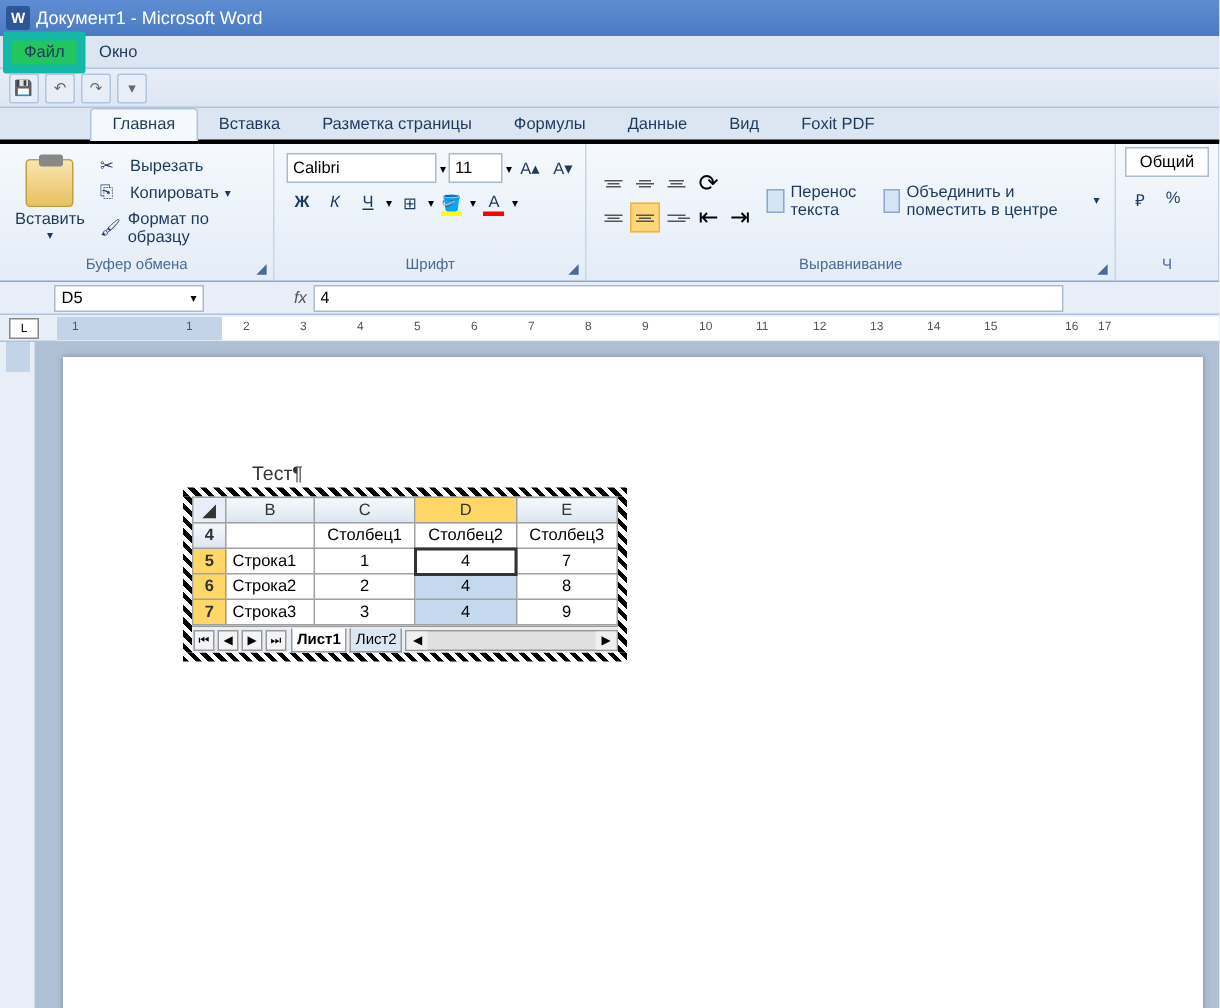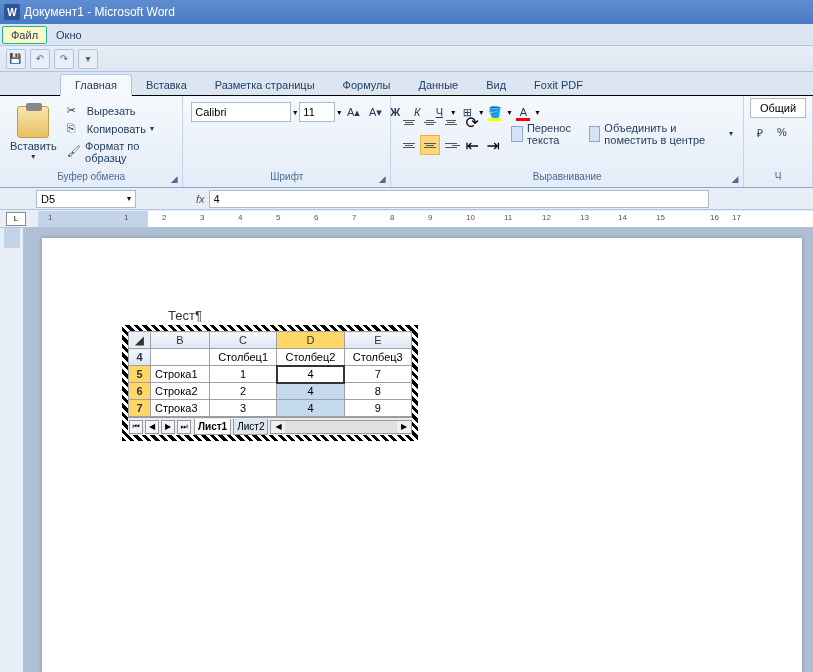--- a/index.html
+++ b/index.html
@@ -5,28 +5,28 @@
 * { box-sizing: border-box; margin: 0; padding: 0; font-family: 'Segoe UI', Tahoma, sans-serif; }
 body { width: 813px; height: 672px; overflow: hidden; background: #dce6f2; }
 
 
 .title-bar { height: 24px; background: linear-gradient(#5f8dd2, #4a7bc2); display: flex; align-items: center; padding: 0 4px; color: #fff; font-size: 12px; }
 .title-bar .icon { width: 16px; height: 16px; background: #2b579a; margin-right: 4px; display: flex; align-items: center; justify-content: center; color: #fff; font-weight: bold; font-size: 10px; border-radius: 2px; }
 
 
 .menu-bar { height: 22px; background: #dce6f2; display: flex; align-items: center; padding: 0 2px; border-bottom: 1px solid #b0c4de; }
 .menu-item { padding: 2px 8px; font-size: 11px; color: #1e395b; border: 1px solid transparent; }
-.menu-item.active { background: #fef9c3; border: 1px solid #14b8a6; border-radius: 2px; }
+.menu-item.active { background: #22c55e; border: 6px solid #14b8a6; border-radius: 2px; }
 
 
 .quick-access { height: 26px; background: linear-gradient(#e8eef7, #dce6f2); border-bottom: 1px solid #b0c4de; display: flex; align-items: center; padding: 0 6px; gap: 4px; }
 .qa-btn { width: 20px; height: 20px; background: #e8eef7; border: 1px solid #b0c4de; border-radius: 2px; font-size: 10px; display: flex; align-items: center; justify-content: center; color: #666; }
 
 
-.ribbon-tabs { height: 24px; background: #dce6f2; display: flex; align-items: flex-end; padding-left: 60px; border-bottom: 1px solid #000000; }
+.ribbon-tabs { height: 24px; background: #dce6f2; display: flex; align-items: flex-end; padding-left: 60px; border-bottom: 3px solid #000000; }
 .ribbon-tab { padding: 4px 14px; font-size: 11px; color: #1e395b; cursor: pointer; }
 .ribbon-tab.active { background: #f5f9fd; border: 1px solid #b0c4de; border-bottom: 1px solid #f5f9fd; border-radius: 3px 3px 0 0; margin-bottom: -1px; }
 
 
 .ribbon { height: 92px; background: linear-gradient(#f5f9fd, #e4ecf7); display: flex; border-bottom: 1px solid #8ba8ce; }
 .ribbon-group { border-right: 1px solid #c5d4e9; padding: 2px 4px; display: flex; flex-direction: column; justify-content: space-between; position: relative; }
 .ribbon-group-label { text-align: center; font-size: 10px; color: #4a6a99; padding: 2px 0; height: 16px; }
 .ribbon-group-body { flex: 1; display: flex; align-items: center; }
 
 .paste-btn { display: flex; flex-direction: column; align-items: center; padding: 2px 6px; font-size: 11px; color: #1e395b; }
@@ -151,21 +151,21 @@
           <span class="clip-icon">🖌</span>
           <span>Формат по образцу</span>
         </div>
       </div>
     </div>
     <div class="ribbon-group-label">Буфер обмена</div>
     <div class="launcher">◢</div>
   </div>
 
   <div class="ribbon-group" style="width:208px">
-    <div class="ribbon-group-body" style="flex-direction:row;align-items:flex-start;padding:4px">
+    <div class="ribbon-group-body" style="flex-direction:column;align-items:flex-start;padding:4px">
       <div class="font-row">
         <input class="font-select font-name" value="Calibri" style="">
         <span style="font-size:8px">▾</span>
         <input class="font-select font-size" value="11" style="">
         <span style="font-size:8px">▾</span>
         <div class="fbtn">A▴</div>
         <div class="fbtn">A▾</div>
       </div>
       <div class="font-row">
         <div class="fbtn" style="font-weight:bold">Ж</div>

